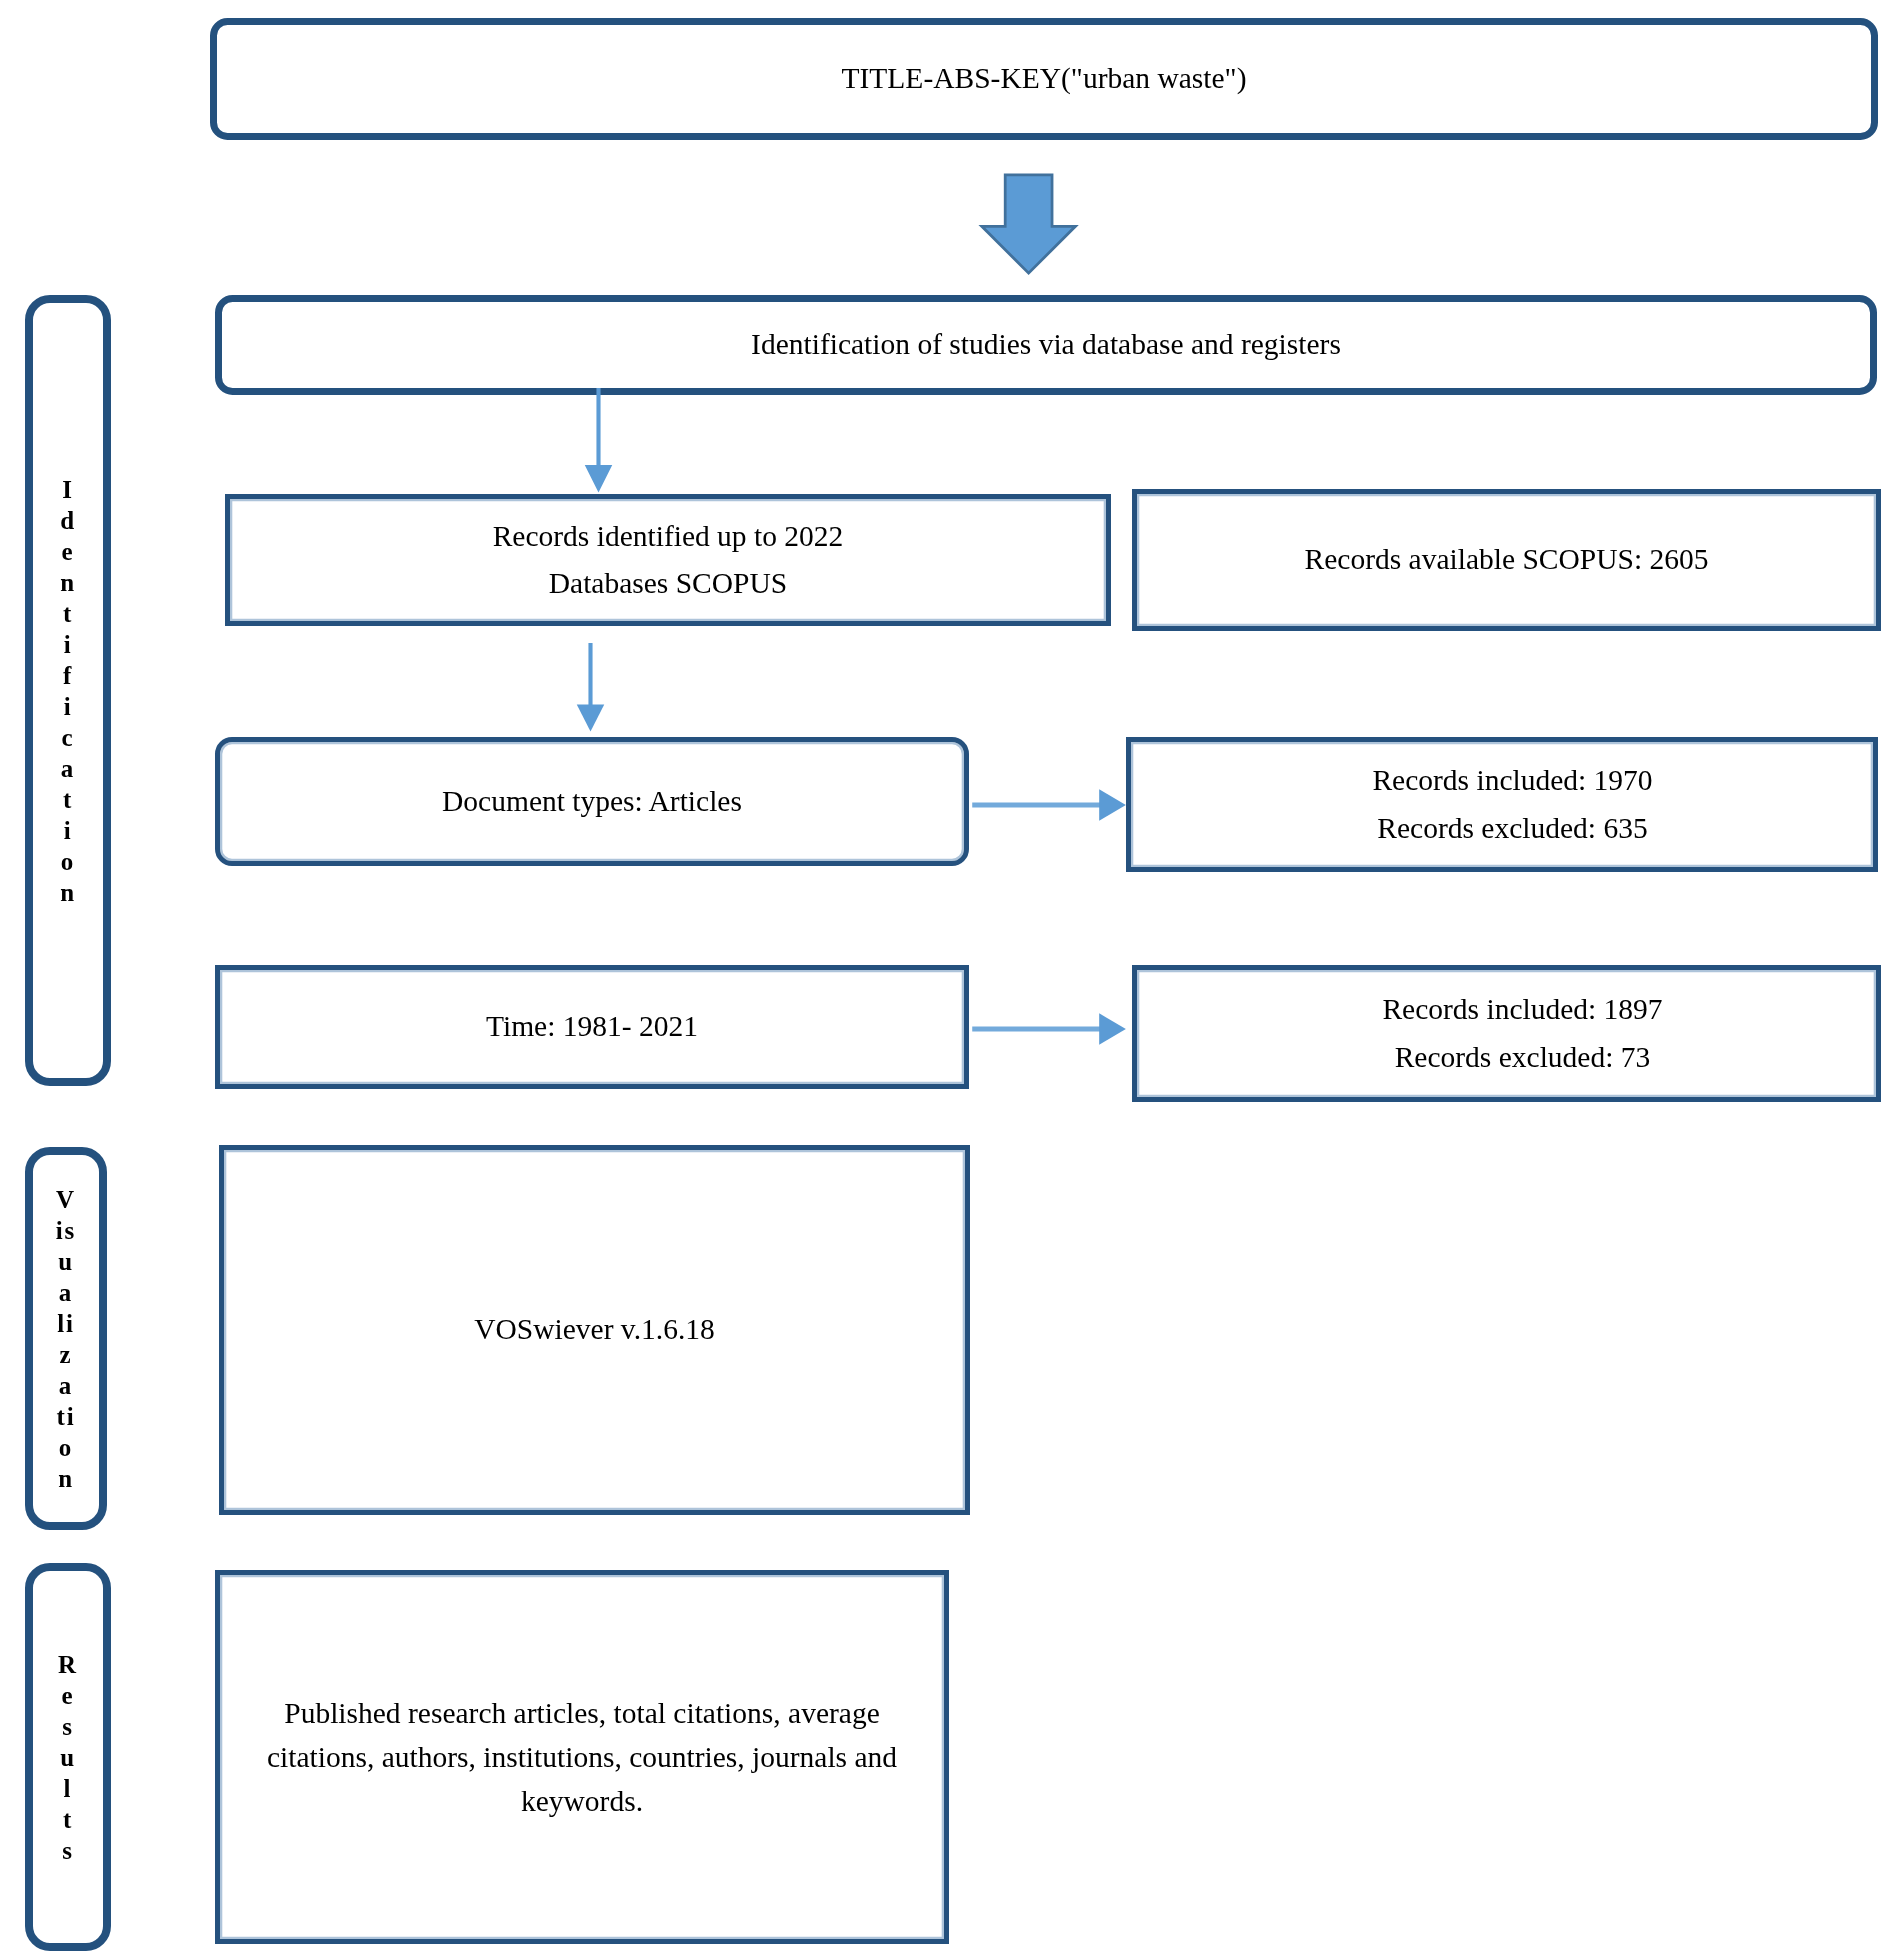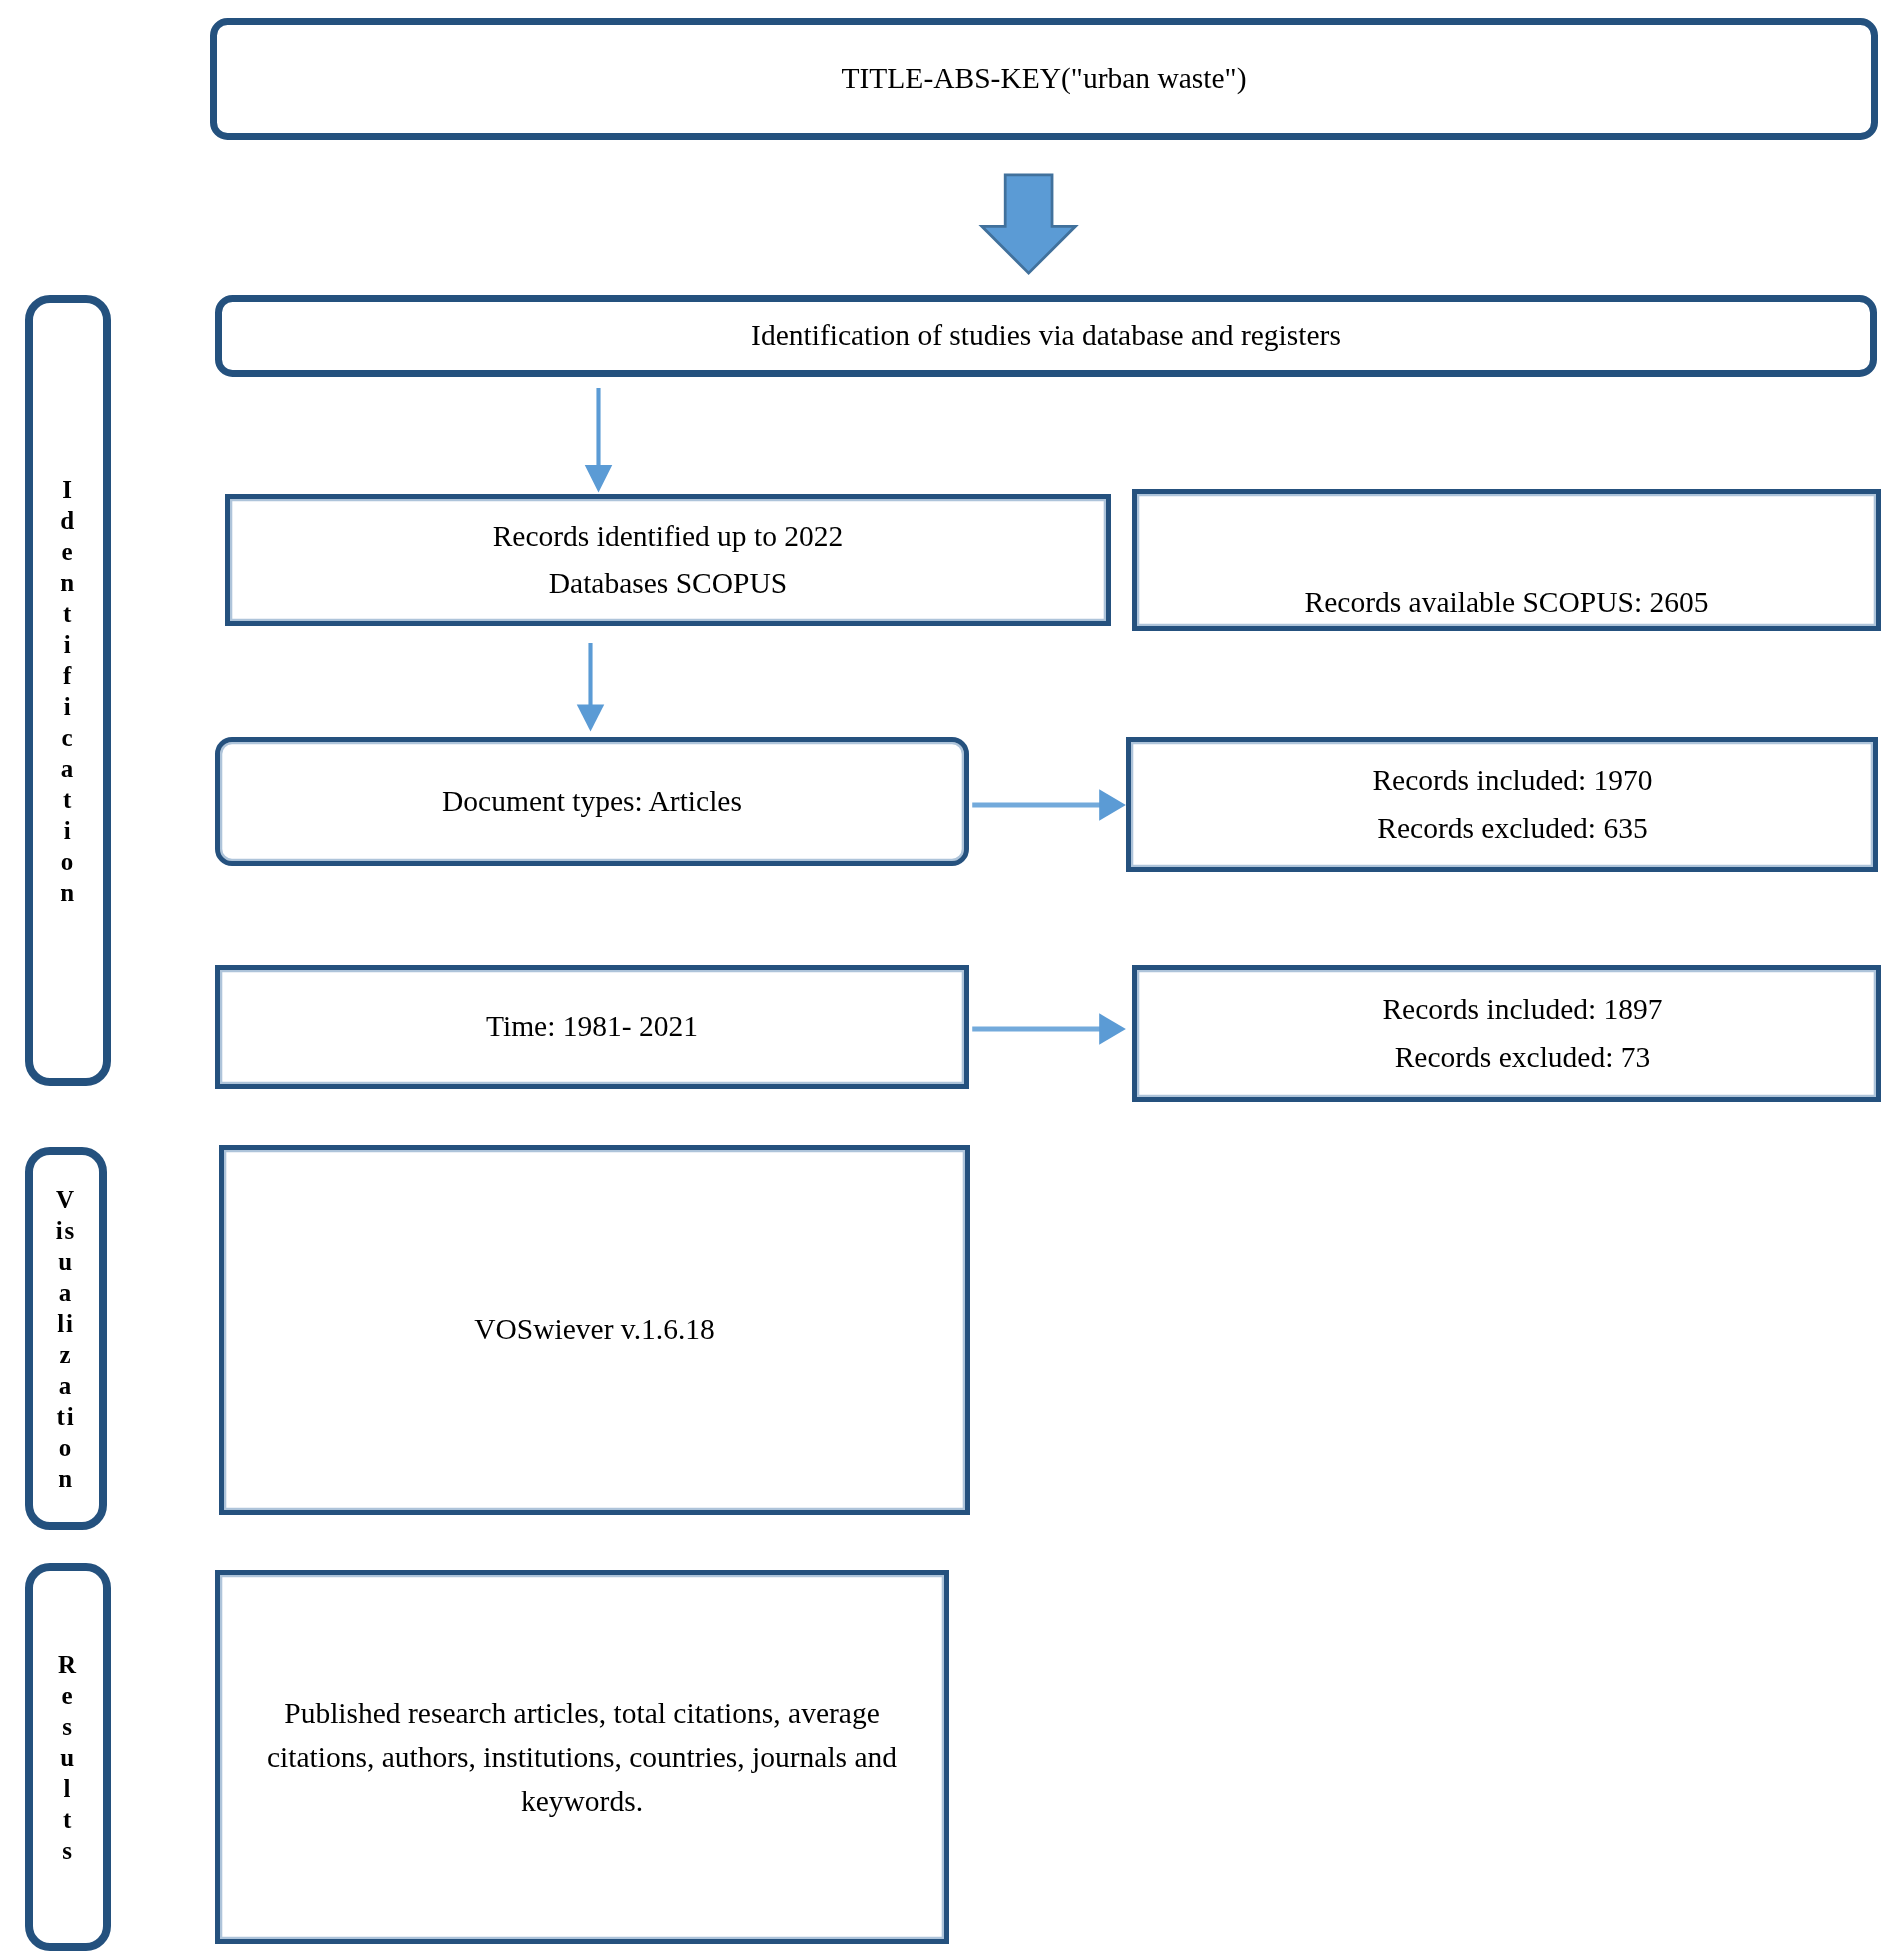--- a/index.html
+++ b/index.html
@@ -89,21 +89,21 @@
 <div id="canvas">
 
   <div class="rbox" style="left:210px; top:18.4px; width:1668px; height:122px;">
     <span>TITLE-ABS-KEY("urban waste")</span>
   </div>
 
   <svg class="arrow-svg" style="left:968px; top:171px;" width="124" height="106" viewBox="0 0 270 230">
     <polygon class="fat-arrow-shape" points="81,8 183,8 183,120 234,120 132,222 30,120 81,120"></polygon>
   </svg>
 
-  <div class="rbox" style="left:215px; top:295px; width:1662px; height:82px;">
+  <div class="rbox" style="left:215px; top:295px; width:1662px; height:100px;">
     <span>Identification of studies via database and registers</span>
   </div>
 
   <div class="sbox" style="left:25px; top:295px; width:86px; height:791px;">
     <span>I
 d
 e
 n
 t
 i
@@ -120,21 +120,21 @@
   <svg class="arrow-svg" style="left:582px; top:386px;" width="33" height="108" viewBox="0 0 72 235">
     <line class="thin-line" x1="36" y1="4" x2="36" y2="175"></line>
     <polygon class="thin-head" points="6,172 66,172 36,232"></polygon>
   </svg>
 
   <div class="box" style="left:225px; top:494px; width:886px; height:132px;">
     <span>Records identified up to 2022
 Databases SCOPUS</span>
   </div>
 
-  <div class="box" style="left:1132px; top:489px; width:749px; height:142px;align-items:flex-end;">
+  <div class="box" style="left:1132px; top:489px; width:749px; height:142px;">
     <span>Records available SCOPUS: 2605</span>
   </div>
 
   <svg class="arrow-svg" style="left:574px; top:641px;" width="33" height="92" viewBox="0 0 72 200">
     <line class="thin-line" x1="36" y1="4" x2="36" y2="140"></line>
     <polygon class="thin-head" points="6,138 66,138 36,197"></polygon>
   </svg>
 
   <div class="box" style="left:215px; top:737px; width:754px; height:129px;border-radius:17px;">
     <span>Document types: Articles</span>

